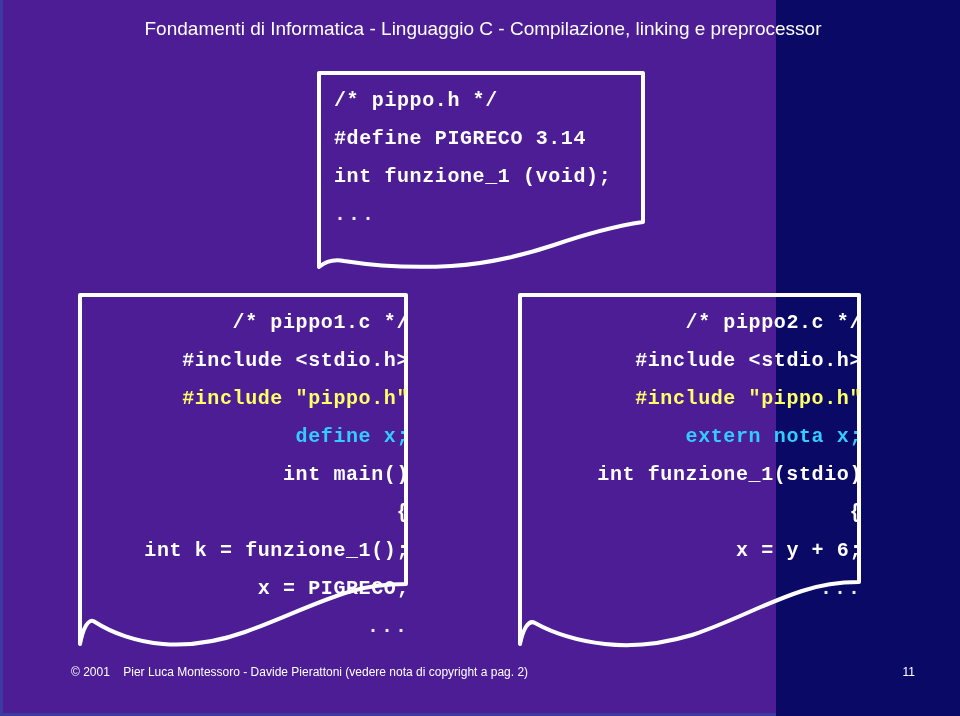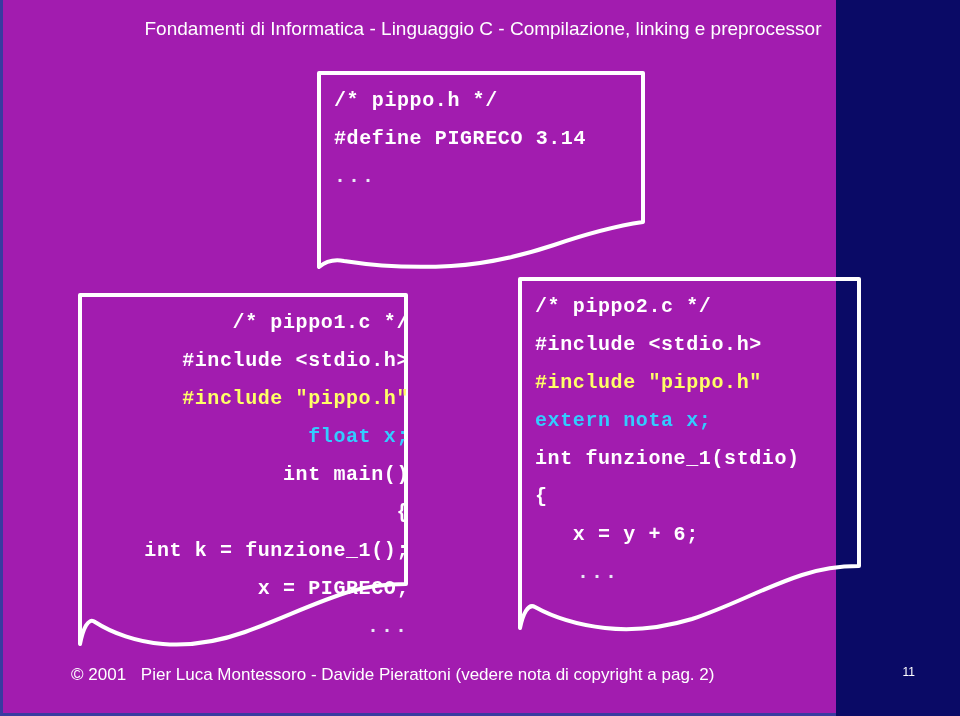--- a/index.html
+++ b/index.html
@@ -12,23 +12,23 @@
     height: 716px;
     background: #0a0a66;
     font-family: "Liberation Sans", sans-serif;
     overflow: hidden;
     position: relative;
   }
   .slide {
     position: absolute;
     left: 0;
     top: 0;
-    width: 836px;
+    width: 776px;
     height: 716px;
-    background: #a21caf;
+    background: #4c1d95;
     box-sizing: border-box;
     border-left: 3px solid #3a3aa0;
     border-bottom: 3px solid #3a3aa0;
   }
 
   
   .slide-title {
     position: absolute;
     left: 0;
     top: 18px;
@@ -79,41 +79,41 @@
     letter-spacing: 0.6px;
   }
   .code-line.c-white  { color: #ffffff; }
   .code-line.c-yellow { color: #ffff66; }
   .code-line.c-cyan   { color: #33ccff; }
   .code-line.c-dots   { color: #e8e8f4; letter-spacing: 2px; }
 
   
   #card-header   { left: 313px; top: 70px;  width: 330px; height: 200px; }
   #card-pippo1   { left: 74px;  top: 292px; width: 332px; height: 355px; }
-  #card-pippo2   { left: 514px; top: 276px; width: 345px; height: 355px; }
+  #card-pippo2   { left: 514px; top: 292px; width: 345px; height: 355px; text-align: right; }
 
   #card-header .code-body   { padding-left: 18px; padding-top: 12px; }
   #card-pippo1 .code-body   { padding-left: 16px; padding-top: 12px; text-align: right; }
   #card-pippo2 .code-body   { padding-left: 18px; padding-top: 12px; }
 
   
   .footer {
     position: absolute;
     left: 0;
     bottom: 26px;
     width: 960px;
     height: 22px;
   }
   .footer-credit {
     position: absolute;
     left: 68px;
     top: 0;
     color: #ffffff;
     font-family: "Liberation Sans", sans-serif;
-    font-size: 17px;
+    font-size: 12px;
     white-space: nowrap;
   }
   .footer-credit .year { margin-right: 10px; }
   .footer-page {
     position: absolute;
     right: 48px;
     top: 0;
     color: #ffffff;
     font-family: "Liberation Sans", sans-serif;
     font-size: 12px;
@@ -132,40 +132,41 @@
         <path d="M 3 197 L 3 3 L 327 3 L 327 152
                  C 300 156, 270 164, 238 175
                  C 205 186, 170 194, 135 196
                  C 100 198, 60 196, 28 191
                  C 18 189, 9 192, 3 197 Z" fill="none" stroke="#ffffff" stroke-width="4" stroke-linejoin="round" stroke-linecap="round"></path>
       </svg>
     </div>
     <div class="code-body">
       <div class="code-line c-white">/* pippo.h */</div>
       <div class="code-line c-white">#define PIGRECO 3.14</div>
+      <div class="code-line c-white">int funzione_1 (void);</div>
       <div class="code-line c-dots">...</div>
     </div>
   </div>
 
   <div class="code-card" id="card-pippo1">
     <div class="card-frame">
       <svg viewBox="0 0 332 355" preserveAspectRatio="none" aria-hidden="true">
         <path d="M 3 352 L 3 3 L 329 3 L 329 292
                  C 310 292, 292 294, 275 299
                  C 240 309, 205 327, 168 340
                  C 140 350, 112 354, 86 352
                  C 60 350, 35 341, 18 330
                  C 11 325, 6 337, 3 352 Z" fill="none" stroke="#ffffff" stroke-width="4" stroke-linejoin="round" stroke-linecap="round"></path>
       </svg>
     </div>
     <div class="code-body">
       <div class="code-line c-white">/* pippo1.c */</div>
       <div class="code-line c-white">#include &lt;stdio.h&gt;</div>
       <div class="code-line c-yellow">#include "pippo.h"</div>
-      <div class="code-line c-cyan">float x;</div>
+      <div class="code-line c-cyan">define x;</div>
       <div class="code-line c-white">int main()</div>
       <div class="code-line c-white">{</div>
       <div class="code-line c-white">   int k = funzione_1();</div>
       <div class="code-line c-white">   x = PIGRECO;</div>
       <div class="code-line c-dots">   ...</div>
     </div>
   </div>
 
   <div class="code-card" id="card-pippo2">
     <div class="card-frame">

